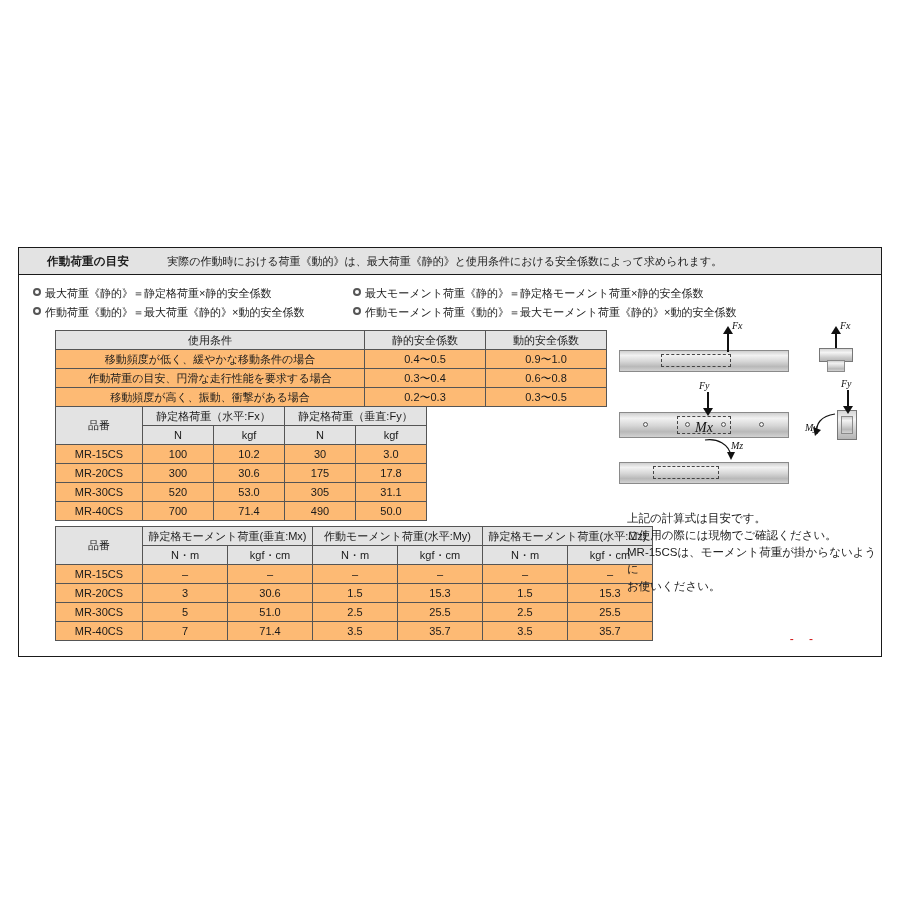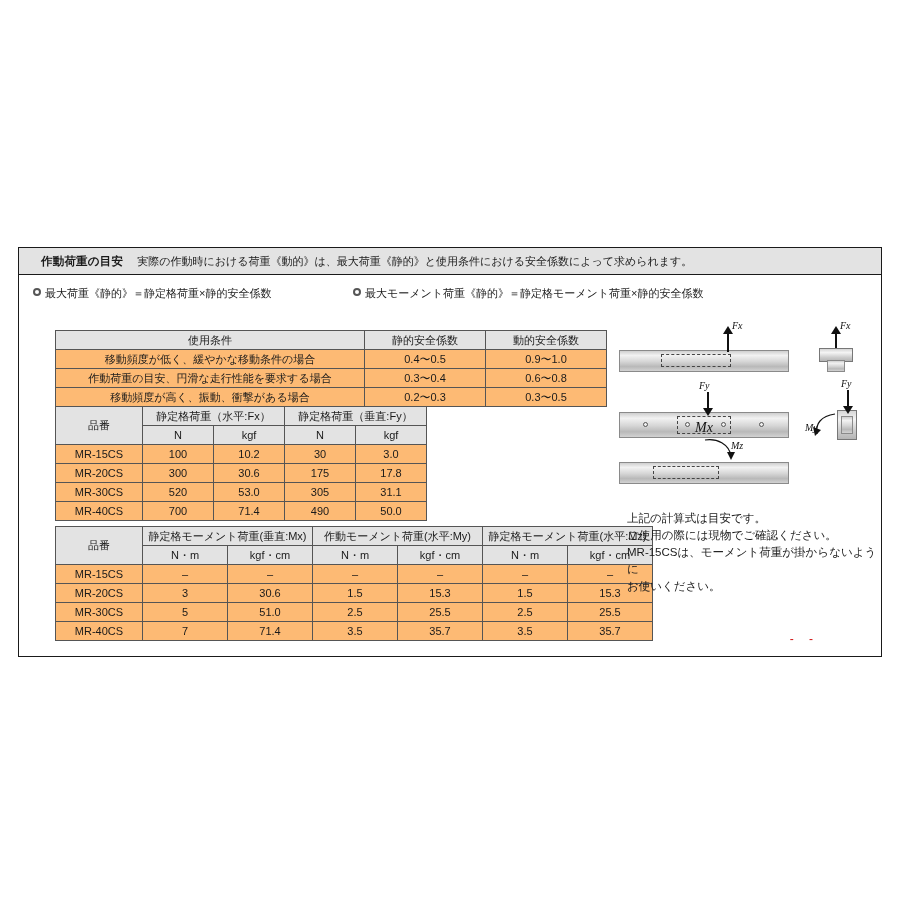--- a/index.html
+++ b/index.html
@@ -30,30 +30,31 @@
     position: absolute;
     left: 0;
     top: 0;
     right: 0;
     height: 27px;
     background: #e3e3e3;
     border-bottom: 1px solid #1a1a1a;
     box-sizing: border-box;
     display: flex;
     align-items: center;
-    padding-left: 22px;
+    padding-left: 28px;
     font-size: 11.5px;
   }
   .header-bar .hb-title {
     font-weight: bold;
     margin-right: 14px;
     letter-spacing: 0.2px;
   }
   .header-bar .hb-sub {
     font-size: 11px;
+    margin-left: 24px;
   }
   
   .bullets {
     position: absolute;
     left: 14px;
     top: 38px;
     width: 820px;
     font-size: 11px;
   }
   .bullet-row {
@@ -203,20 +204,30 @@
     <div class="bullet-row">
       <div class="bullet-col left">
         <span class="dot"></span>
         <span>最大荷重《静的》＝静定格荷重×静的安全係数</span>
       </div>
       <div class="bullet-col right">
         <span class="dot"></span>
         <span>最大モーメント荷重《静的》＝静定格モーメント荷重×静的安全係数</span>
       </div>
     </div>
+    <div class="bullet-row">
+      <div class="bullet-col left">
+        <span class="dot"></span>
+        <span>作動荷重《動的》＝最大荷重《静的》×動的安全係数</span>
+      </div>
+      <div class="bullet-col right">
+        <span class="dot"></span>
+        <span>作動モーメント荷重《動的》＝最大モーメント荷重《静的》×動的安全係数</span>
+      </div>
+    </div>
   </div>
 
   <table class="dt" id="tbl-conditions">
     <tbody>
         <tr>
       <th class="c1">使用条件</th>
       <th class="c2">静的安全係数</th>
       <th class="c2">動的安全係数</th>
     </tr>
     <tr>

